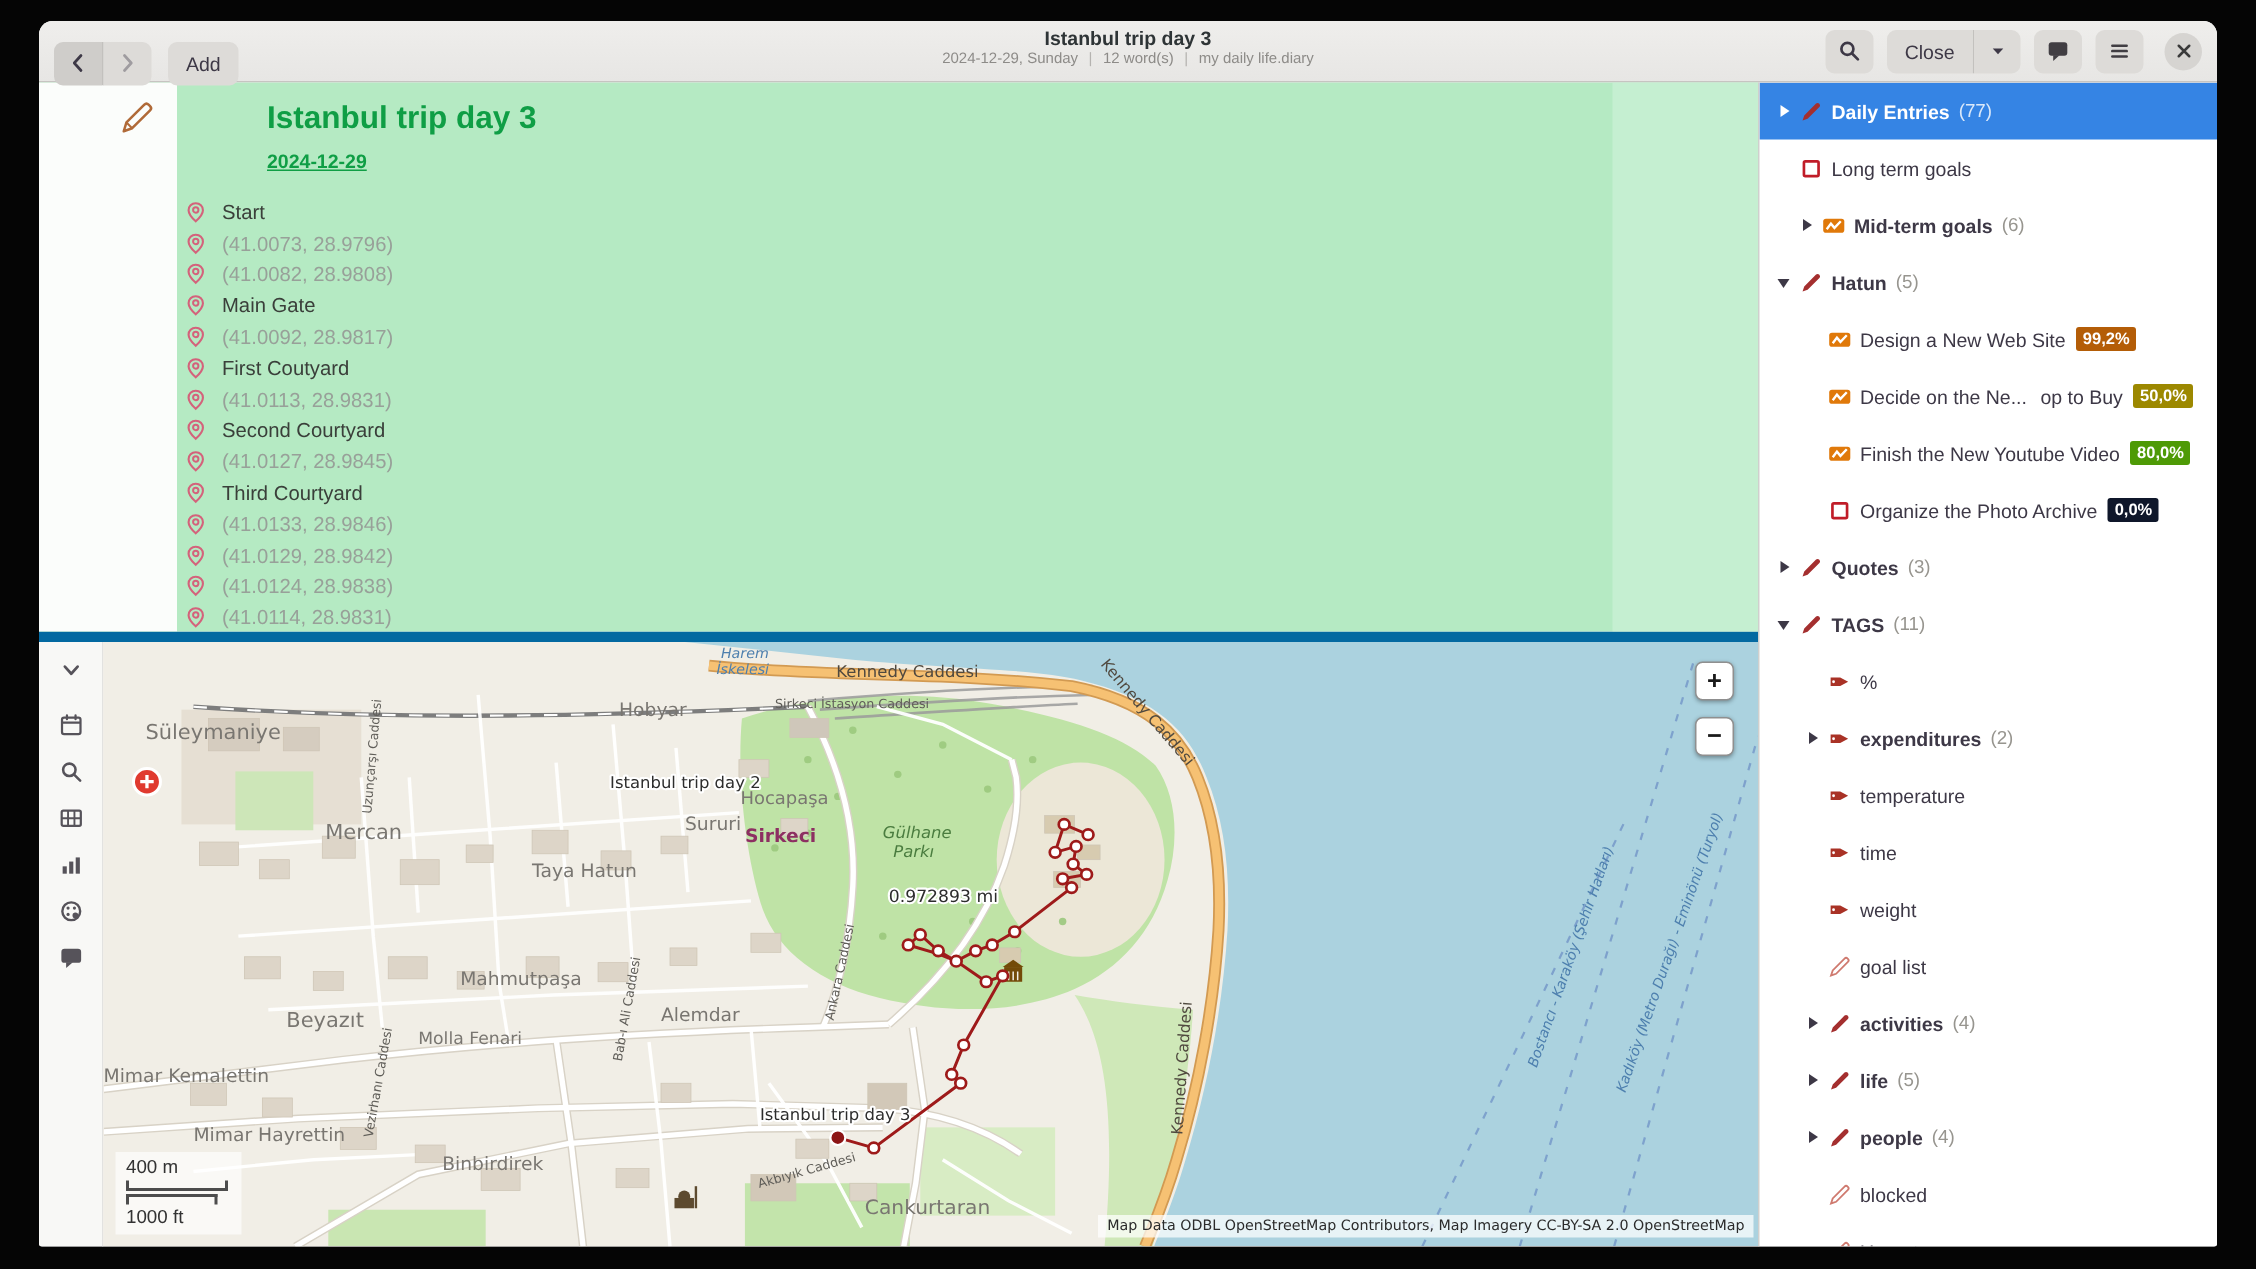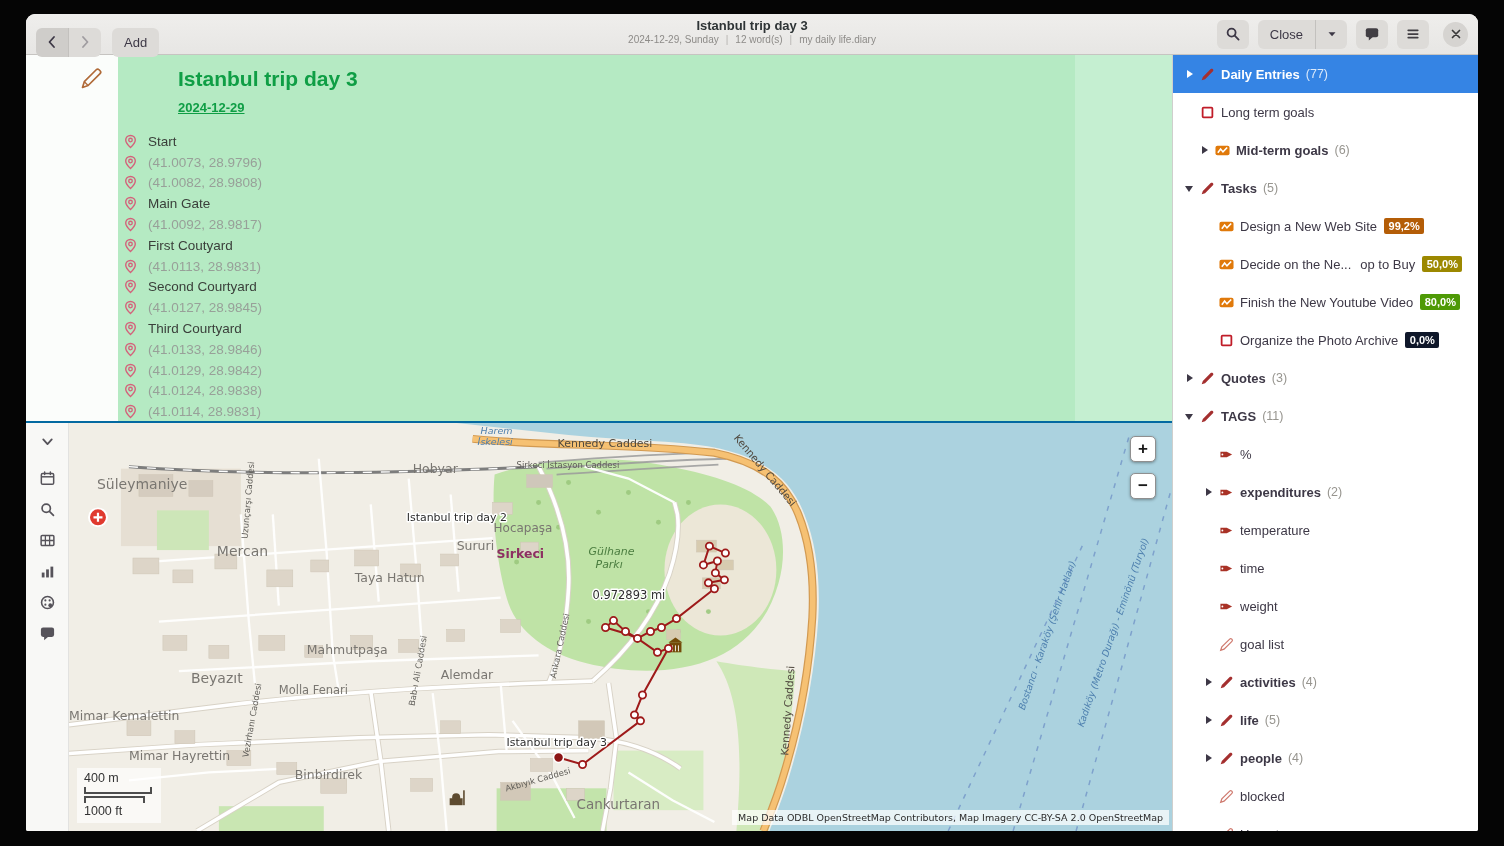--- a/index.html
+++ b/index.html
@@ -37,21 +37,21 @@
   .entry-title{margin:4px 0 0 60px;font-size:21px;font-weight:bold;color:var(--green,#0f9e45);position:relative;z-index:1;}
   .entry-date{display:inline-block;margin:9px 2px 0 60px;font-size:13px;font-weight:bold;color:var(--green,#0f9e45);text-decoration:underline;cursor:pointer;position:relative;z-index:1;}
   .entry-list{position:absolute;left:0;top:76px;right:100px;text-align:right;}
   .entry-row{display:flex;align-items:center;height:20.8px;padding-left:5px;}
   .pin{width:15px;height:15px;flex:0 0 15px;margin-right:10px;display:flex;}
   .entry-text{font-size:13.5px;white-space:nowrap;}
   .entry-text.name{color:#3a3f3a;}
   .entry-text.coord{color:#98a099;}
 
   
-  .map-panel{flex:1;display:flex;min-height:0;border-top:2px solid #0369a1;}
+  .map-panel{flex:1;display:flex;min-height:0;border-top:7px solid #0369a1;}
   .panel-toolbar{width:42px;flex:0 0 42px;background:#f8f8f6;border-right:1px solid #e2e2e0;display:flex;flex-direction:column;align-items:center;padding-top:7px;gap:8px;}
   .ptool{width:30px;height:23px;border:none;background:transparent;display:flex;align-items:center;justify-content:center;cursor:pointer;color:#56535a;padding:0;}
   .ptool.first{margin-bottom:6px;}
   .map-view{flex:1;position:relative;overflow:hidden;background:#f1eee6;cursor:grab;}
   #map-svg{position:absolute;inset:0;width:100%;height:100%;}
   #map-svg text{font-family:"DejaVu Sans",sans-serif;}
   .ml-area{fill:#797671;}
   .ml-street{fill:#605e59;}
   .ml-road{fill:#50493f;}
   .ml-dark{fill:#2d2d2d;}
@@ -620,21 +620,21 @@
               <span class="tlabel bold">Mid-term goals</span>
               <span class="tcount">(6)</span>
             </div>
             <div class="tree-row" style="padding-left: 10px;">
               <span class="exp down"></span>
               <span class="ticon">
                 <svg viewBox="0 0 16 16">
                   <path d="M1.8 14.2 L3 10.6 L11.4 2.2 C12 1.6 13 1.6 13.6 2.2 L13.8 2.4 C14.4 3 14.4 4 13.8 4.6 L5.4 13 Z" fill="#a42f2f"></path>
                 </svg>
               </span>
-              <span class="tlabel bold">Tasks</span>
+              <span class="tlabel bold">Hatun</span>
               <span class="tcount">(5)</span>
             </div>
             <div class="tree-row" style="padding-left: 29px;">
               <span class="exp "></span>
               <span class="ticon">
                 <svg viewBox="0 0 16 16">
                   <rect x="0.5" y="3" width="15" height="10" rx="2" fill="#e0790a"></rect>
                   <polyline points="3,10.5 6,6.5 8.5,9.5 13,4.8" fill="none" stroke="#ffffff" stroke-width="1.7"></polyline>
                 </svg>
               </span>

